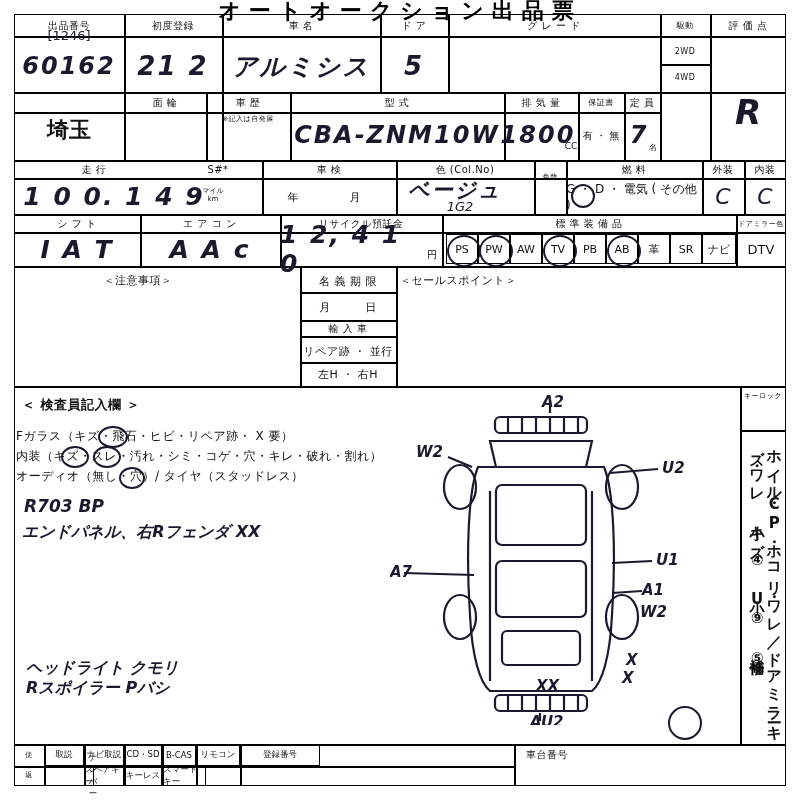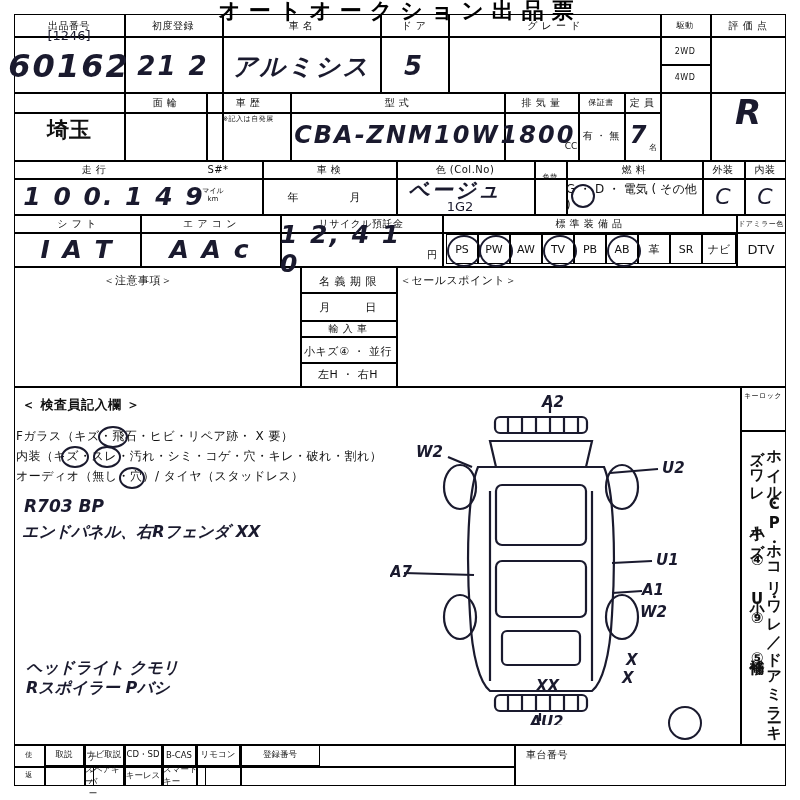--- a/index.html
+++ b/index.html
@@ -7,21 +7,21 @@
   .sheet{position:relative;width:800px;height:800px;}
   .hw{font-family:"DejaVu Sans","Liberation Sans",sans-serif;color:#1a1a2e;}
   
   .b{position:absolute;box-sizing:border-box;}
   .bd{border:1.6px solid #000;}
   .lbl{font-size:10px;line-height:1;display:flex;align-items:center;justify-content:center;text-align:center;letter-spacing:0.5px;}
   .lbl.small{font-size:8px;}
   .lbl.xs{font-size:7px;}
   .val{display:flex;align-items:center;justify-content:center;}
   .hwtxt{font-size:26px;font-style:italic;font-weight:bold;letter-spacing:2px;}
-  .hwtxt.big{font-size:32px;}
+  .hwtxt.big{font-size:24px;}
   .title{position:absolute;top:-4px;left:0;width:800px;text-align:center;font-size:22px;font-weight:bold;letter-spacing:8px;color:#000;}
   .vline{position:absolute;background:#000;width:1.6px;}
   .hline{position:absolute;background:#000;height:1.6px;}
   .circ{position:absolute;border:2px solid #1a1a2e;border-radius:50%;}
   .ell{position:absolute;border:2px solid #1a1a2e;border-radius:50%;}
   .note{position:absolute;font-size:15px;font-weight:bold;font-style:italic;color:#1a1a2e;white-space:nowrap;}
   .vert{writing-mode:vertical-rl;text-orientation:upright;}
   .eqbox{position:absolute;border:1.6px solid #000;box-sizing:border-box;display:flex;align-items:center;justify-content:center;font-size:11px;}
   .footcell{position:absolute;border:1.6px solid #000;box-sizing:border-box;display:flex;align-items:center;justify-content:center;font-size:8.5px;}
   .inspect{position:absolute;font-size:12px;letter-spacing:0.5px;}
@@ -107,21 +107,21 @@
   <div class="b lbl xs" style="left:534px;top:162px;width:32px;height:30px;flex-direction:column;">色替</div>
   <div class="b lbl" style="left:566px;top:162px;width:136px;height:16px;border-radius:8px;">燃 料</div>
   <div class="b lbl" style="left:702px;top:162px;width:42px;height:16px;">外装</div>
   <div class="b lbl" style="left:744px;top:162px;width:42px;height:16px;">内装</div>
 
   <div class="b val hw hwtxt" style="left:14px;top:178px;width:200px;height:36px;font-size:25px;">1 0 0. 1 4 9</div>
   <div class="b val" style="left:196px;top:182px;width:34px;height:28px;font-size:7px;line-height:1.1;text-align:center;">マイル km</div>
   <div class="b val" style="left:268px;top:186px;width:50px;height:22px;font-size:11px;">年</div>
   <div class="b val" style="left:330px;top:186px;width:50px;height:22px;font-size:11px;">月</div>
   <div class="b val hw hwtxt" style="left:396px;top:176px;width:118px;height:28px;font-size:21px;">ベージュ</div>
-  <div class="b val hw" style="left:420px;top:198px;width:80px;height:16px;font-size:13px;">1G2</div>
+  <div class="b val hw" style="left:420px;top:198px;width:80px;height:16px;font-size:13px;font-style:italic;">1G2</div>
   <div class="b val" style="left:566px;top:180px;width:136px;height:32px;font-size:12px;">G ・ D ・ 電気 ( その他 )</div>
   <div class="circ" style="left:571px;top:184px;width:20px;height:20px;"></div>
   <div class="b val hw" style="left:702px;top:180px;width:42px;height:32px;font-size:22px;font-style:italic;">C</div>
   <div class="b val hw" style="left:744px;top:180px;width:42px;height:32px;font-size:22px;font-style:italic;">C</div>
 
   <div class="hline" style="left:14px;top:232px;width:772px;"></div>
   <div class="hline" style="left:14px;top:266px;width:772px;"></div>
   <div class="vline" style="left:140px;top:214px;height:52px;"></div>
   <div class="vline" style="left:280px;top:214px;height:52px;"></div>
   <div class="vline" style="left:442px;top:214px;height:52px;"></div>
@@ -158,21 +158,21 @@
   <div class="vline" style="left:396px;top:266px;height:120px;"></div>
   <div class="hline" style="left:300px;top:292px;width:96px;"></div>
   <div class="hline" style="left:300px;top:320px;width:96px;"></div>
   <div class="hline" style="left:300px;top:336px;width:96px;"></div>
   <div class="hline" style="left:300px;top:362px;width:96px;"></div>
 
   <div class="b lbl" style="left:14px;top:272px;width:248px;height:16px;font-size:11px;">＜注意事項＞</div>
   <div class="b lbl" style="left:300px;top:272px;width:96px;height:18px;font-size:11px;">名 義 期 限</div>
   <div class="b lbl" style="left:300px;top:298px;width:96px;height:18px;font-size:11px;">月　　　日</div>
   <div class="b lbl" style="left:300px;top:322px;width:96px;height:14px;font-size:10px;">輸 入 車</div>
-  <div class="b lbl" style="left:300px;top:342px;width:96px;height:18px;font-size:11px;">小キズ④ ・ 並行</div>
+  <div class="b lbl" style="left:300px;top:342px;width:96px;height:18px;font-size:11px;">リペア跡 ・ 並行</div>
   <div class="b lbl" style="left:300px;top:364px;width:96px;height:20px;font-size:11px;">左H ・ 右H</div>
   <div class="b lbl" style="left:400px;top:272px;width:200px;height:16px;font-size:11px;justify-content:flex-start;">＜セールスポイント＞</div>
 
   <div class="inspect" style="left:22px;top:396px;font-size:13px;font-weight:bold;">＜ 検査員記入欄 ＞</div>
   <div class="inspect" style="left:16px;top:428px;font-size:12px;">Fガラス（キズ・飛石・ヒビ・リペア跡・ X 要）</div>
   <div class="inspect" style="left:16px;top:448px;font-size:12px;">内装（キズ・スレ・汚れ・シミ・コゲ・穴・キレ・破れ・割れ）</div>
   <div class="inspect" style="left:16px;top:468px;font-size:12px;">オーディオ（無し・穴）/ タイヤ（スタッドレス）</div>
 
   <div class="ell" style="left:98px;top:426px;width:26px;height:18px;"></div>
   <div class="ell" style="left:61px;top:446px;width:24px;height:18px;"></div>

